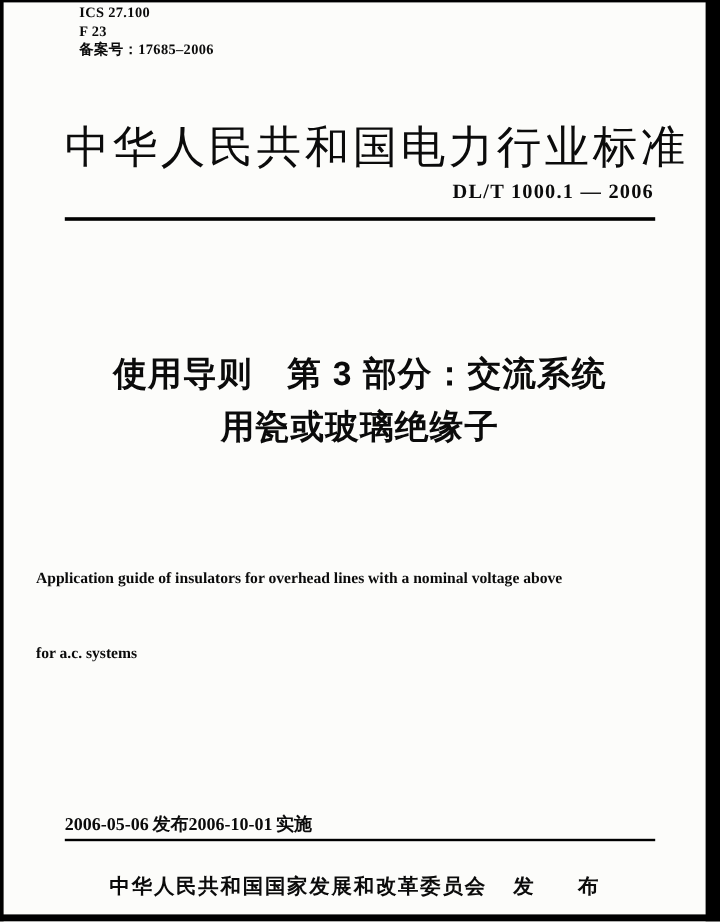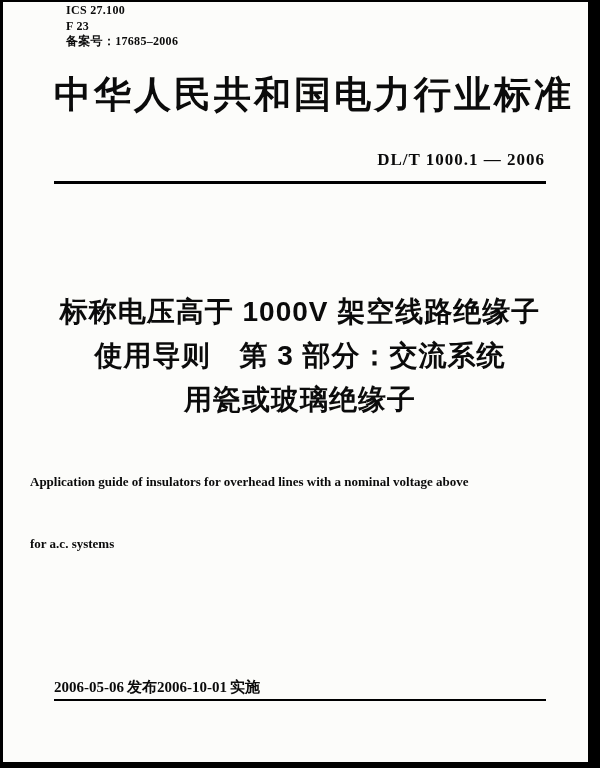--- a/index.html
+++ b/index.html
@@ -21,22 +21,22 @@
     font-size:12px;font-weight:700;line-height:15.5px;letter-spacing:.3px;
   }
   .logo{
     position:absolute;top:2px;right:44px;
     font-family:"DejaVu Sans", sans-serif;
     font-size:74px;line-height:72px;font-weight:700;
     letter-spacing:-2px;
     -webkit-text-stroke:3px #000;
   }
   .org-title{
-    position:absolute;top:70px;left:54px;width:492px;
-    font-size:37px;font-weight:700;letter-spacing:3px;white-space:nowrap;
+    position:absolute;top:98px;left:54px;width:492px;
+    font-size:37px;font-weight:400;letter-spacing:3px;white-space:nowrap;
     text-align:justify;
   }
   .std-no{
     position:absolute;top:150px;right:55px;
     font-family:"Liberation Serif", serif;
     font-size:17px;font-weight:700;letter-spacing:1px;
   }
   .rule{position:absolute;background:#000;}
   .rule.r1{top:181px;left:54px;width:492px;height:3px;}
   .rule.r2{top:699px;left:54px;width:492px;height:2px;}
@@ -80,31 +80,33 @@
   </div>
 
 
   <div class="org-title">中华人民共和国电力行业标准</div>
 
   <div class="std-no">DL/T 1000.1 — 2006</div>
 
   <div class="rule r1"></div>
 
   <div class="cn-title">
-    <div>标称电压高于 1000V 架空线路绝缘子</div>
     <div>使用导则　第 3 部分：交流系统</div>
     <div>用瓷或玻璃绝缘子</div>
   </div>
 
   <div class="en-title">
     <div>Application guide of insulators for overhead lines with a nominal voltage above</div>
     <div>for a.c. systems</div>
   </div>
 
   <div class="dates">
     <div><span>2006-05-06</span><span class="cjk">发布</span></div>
     <div><span>2006-10-01</span><span class="cjk">实施</span></div>
   </div>
 
   <div class="rule r2"></div>
 
+  <div class="publisher-row">
+    <span>中华人民共和国国家发展和改革委员会</span><span class="pub-label">发　布</span>
+  </div>
 
 </div>
 
 </body></html>

